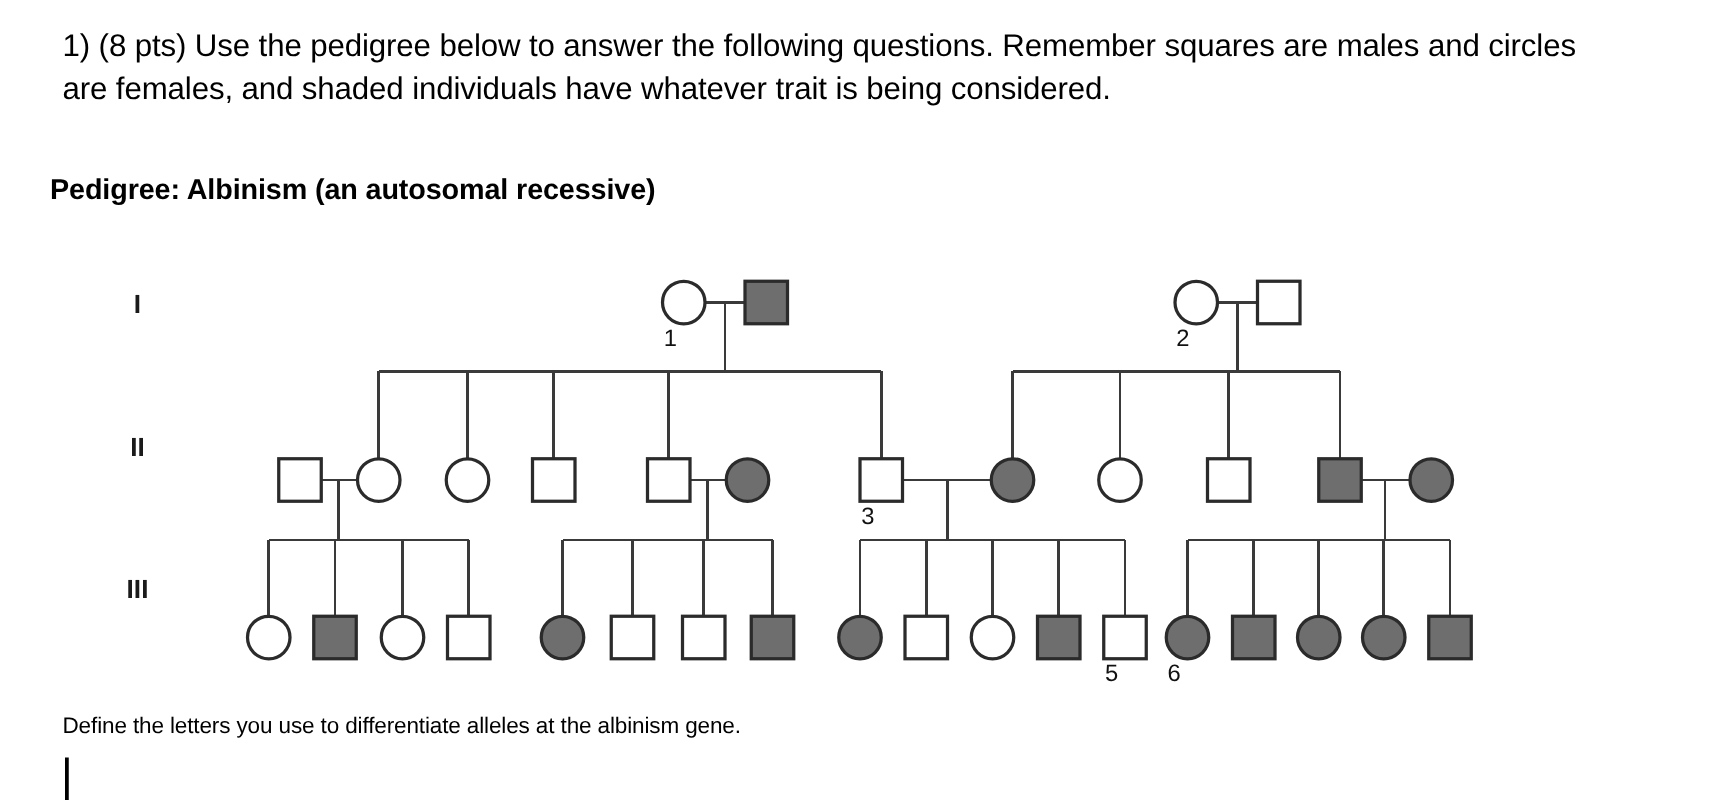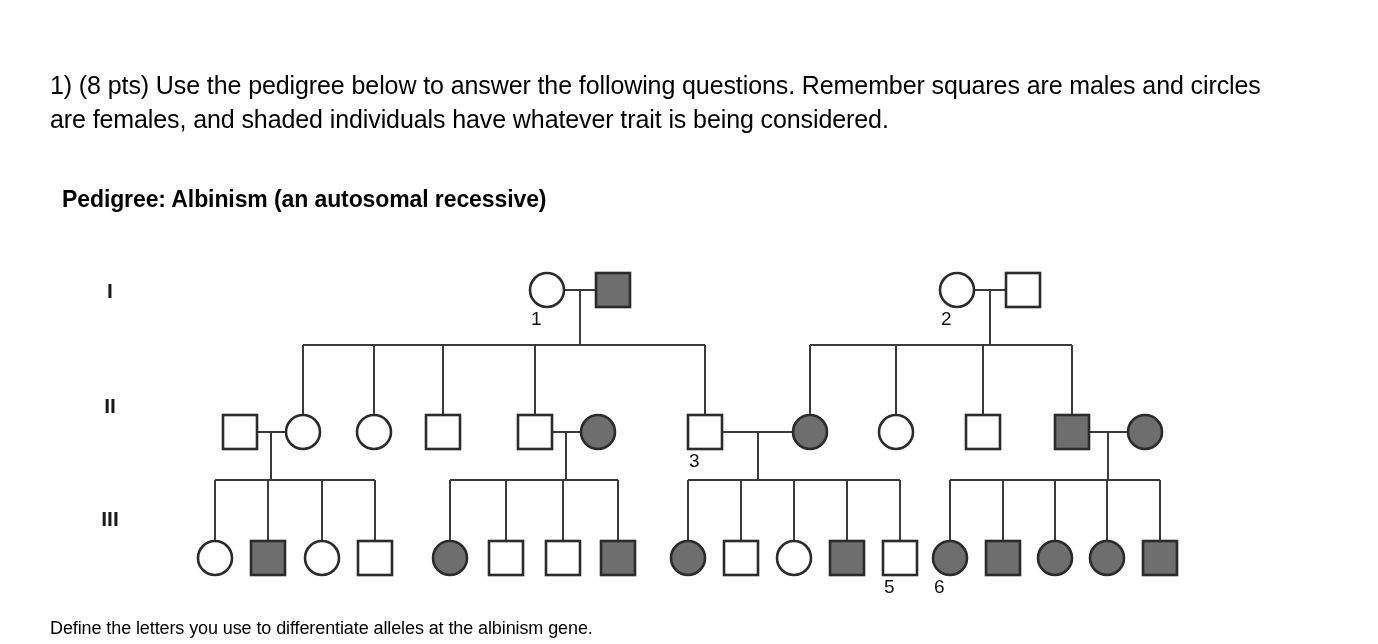--- a/index.html
+++ b/index.html
@@ -12,35 +12,34 @@
     width: 1378px;
     height: 644px;
     position: relative;
     font-family: "Liberation Sans", sans-serif;
     color: #000000;
     overflow: hidden;
   }
   .page {
     position: absolute;
     inset: 0;
-    margin-top: 48px;
   }
   .q-text {
     position: absolute;
     left: 50px;
     top: 20px;
     width: 1230px;
     font-size: 25px;
     line-height: 1.36;
     color: #000;
     letter-spacing: -0.1px;
   }
   .pedigree-title {
     position: absolute;
-    left: 62px;
+    left: 40px;
     top: 138px;
     font-size: 23px;
     font-weight: bold;
     letter-spacing: -0.1px;
     text-align: center;
   }
   .bottom-text {
     position: absolute;
     left: 50px;
     top: 570px;

